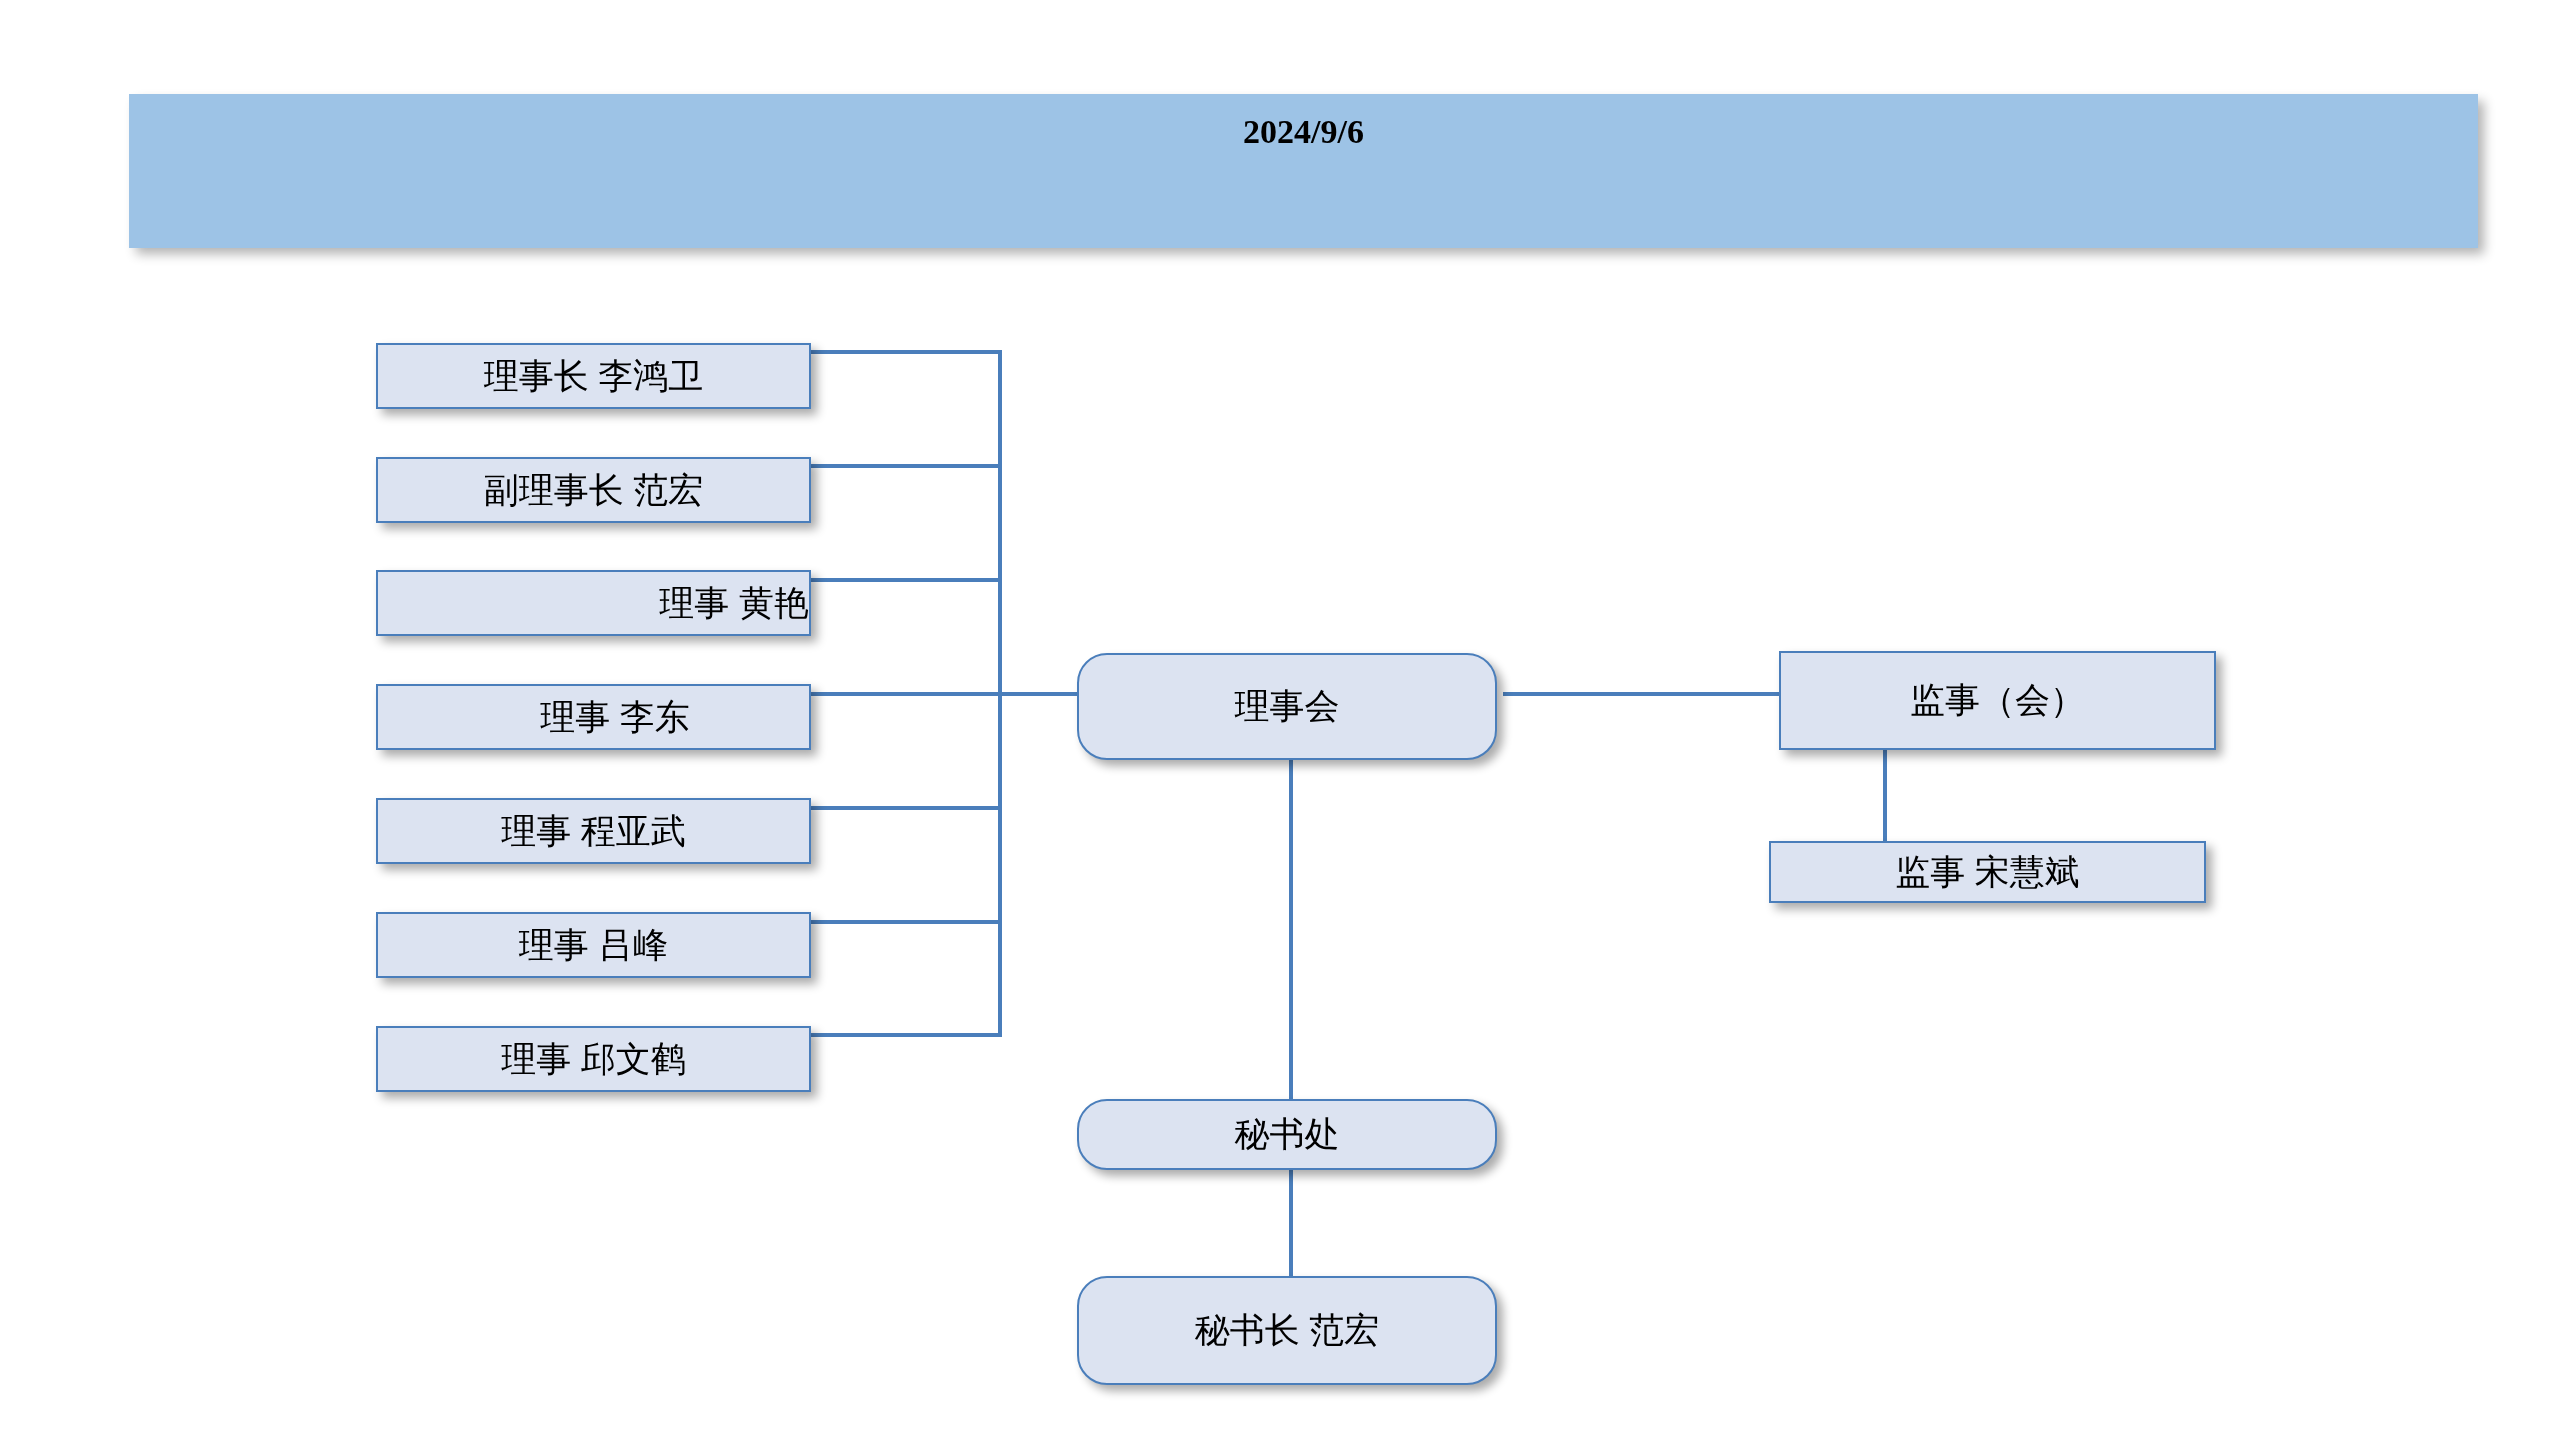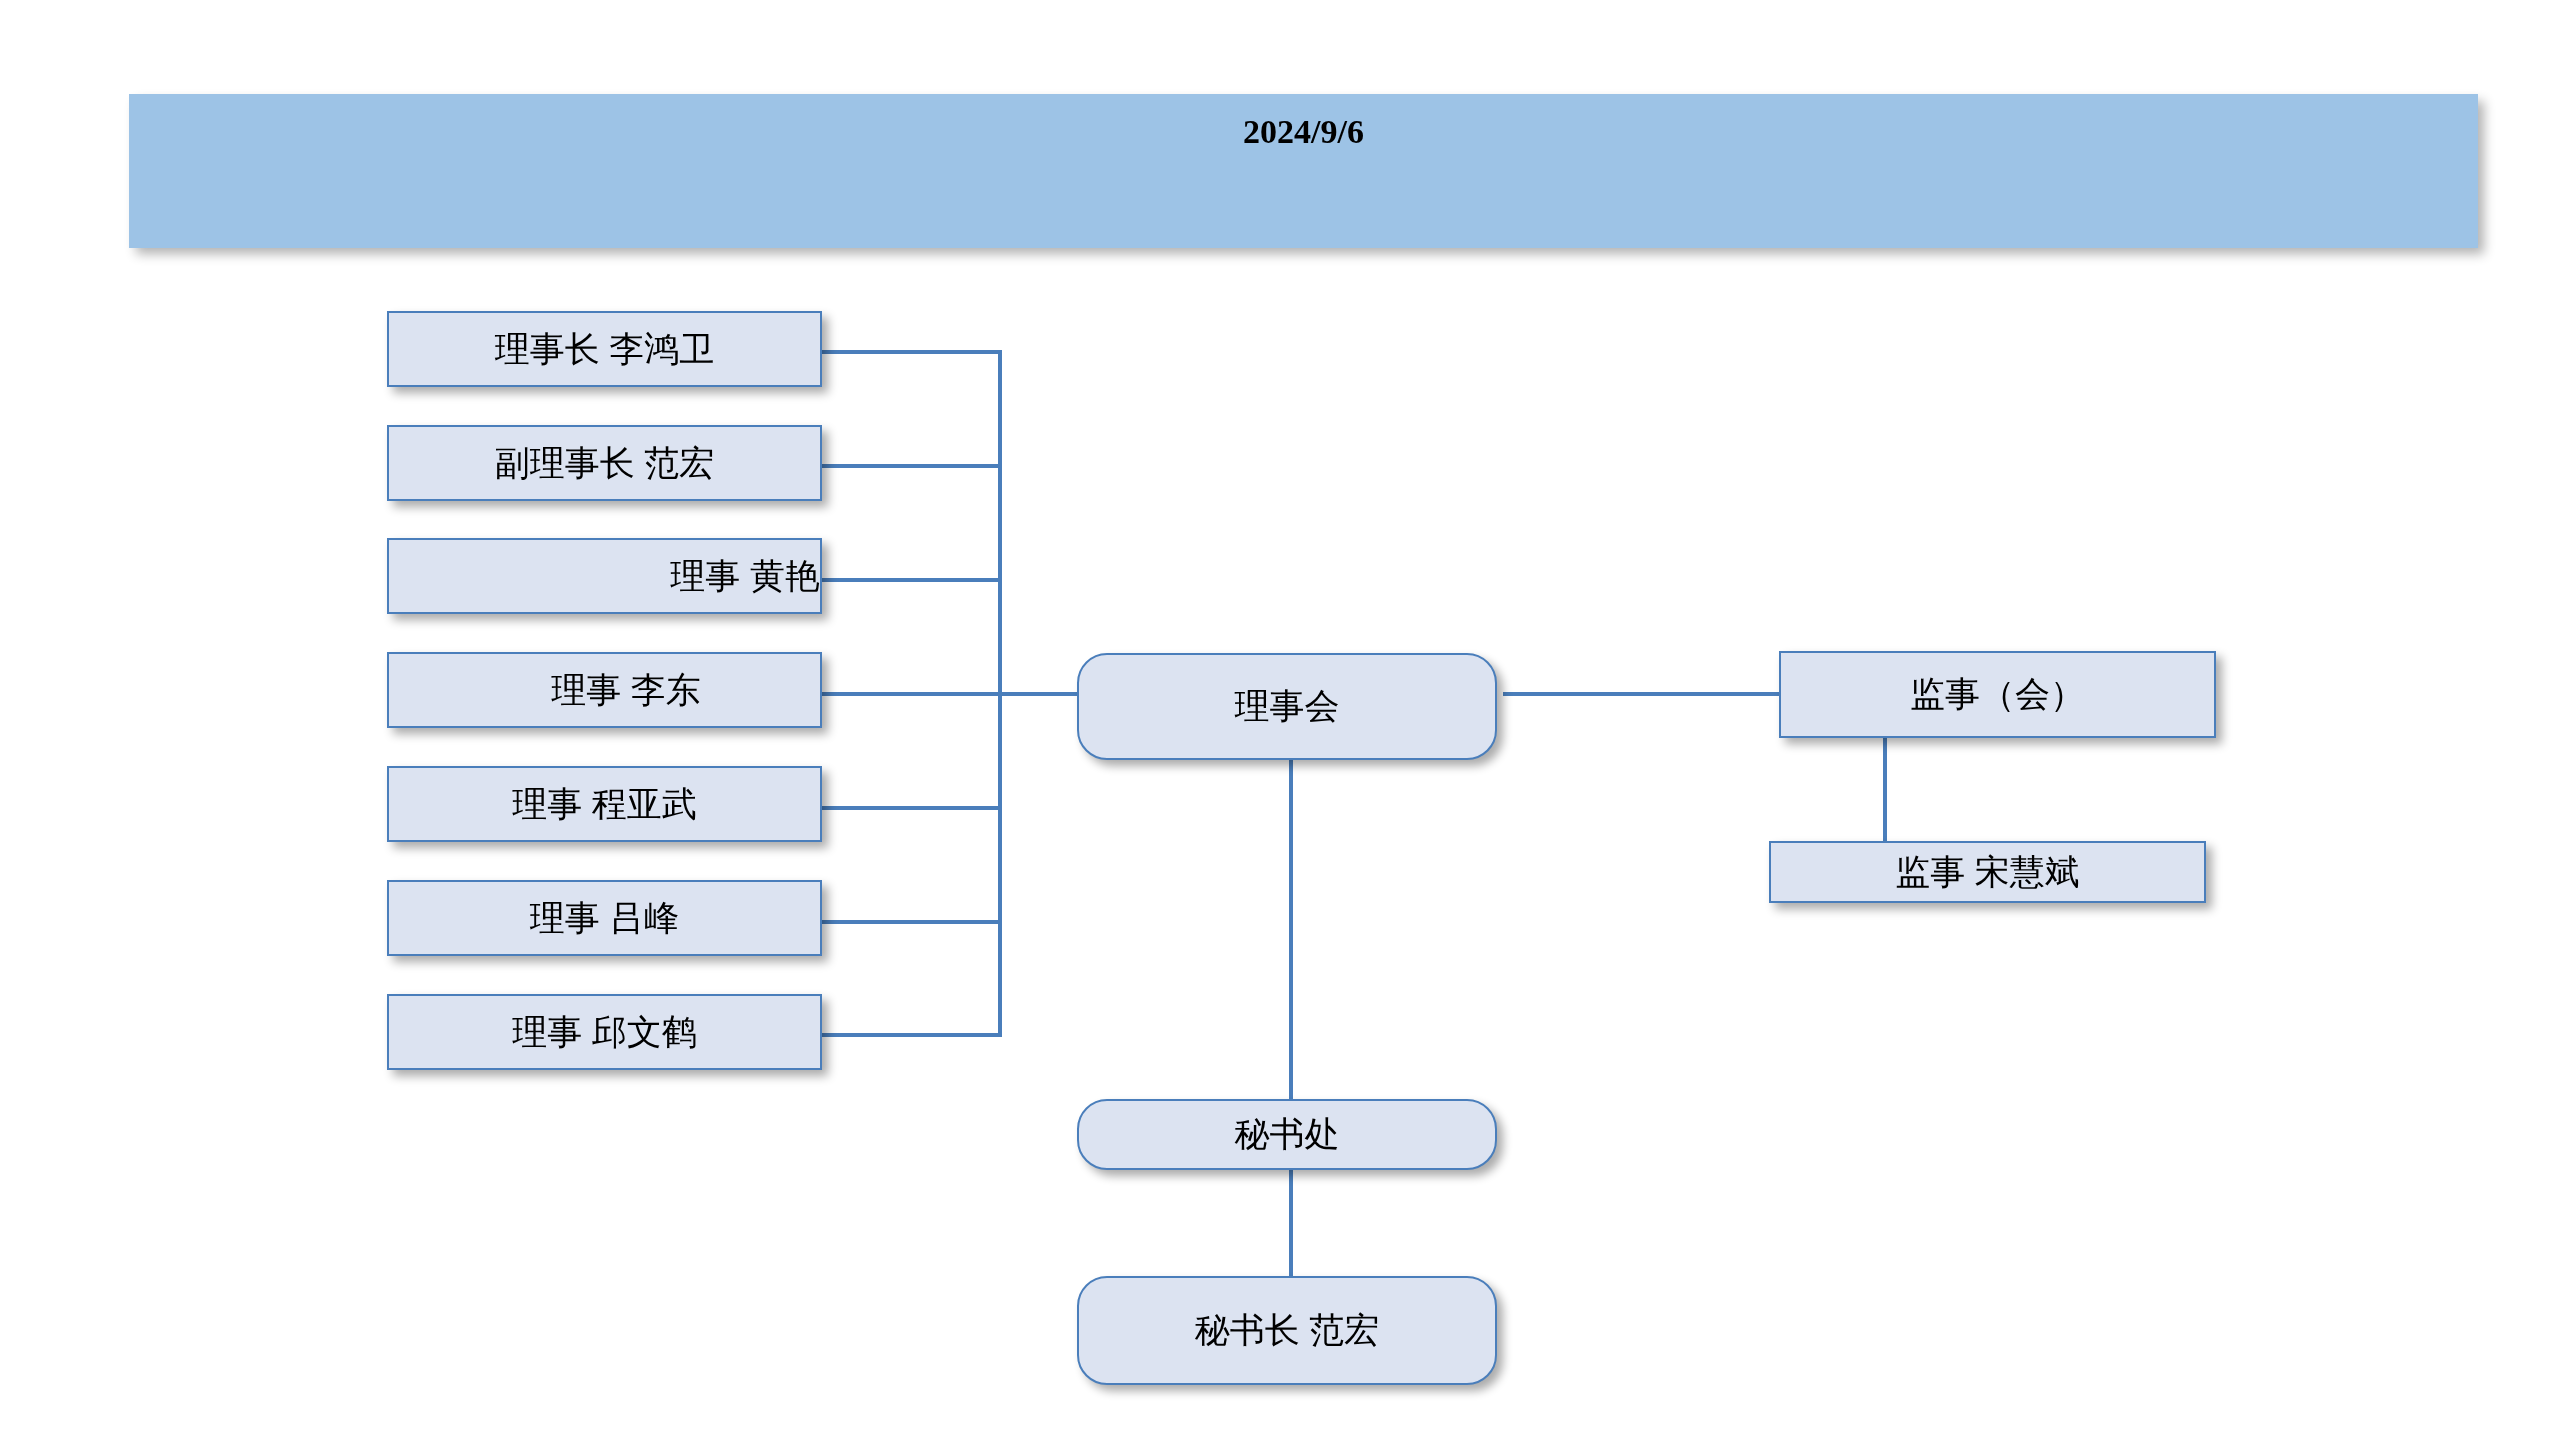--- a/index.html
+++ b/index.html
@@ -60,21 +60,21 @@
     justify-content: center;
     box-sizing: border-box;
     color: #000000;
     font-family: "Liberation Sans", "DejaVu Sans", sans-serif;
     font-size: 35px;
     white-space: nowrap;
     z-index: 3;
   }
 
   
-  .node.left  { left: 387px;  width: 435px;  height: 76px; }
+  .node.left  { left: 376px;  width: 435px;  height: 66px; margin-top: 32px; }
   
   .node.mid   { left: 1077px; width: 420px; border-radius: 30px; }
   
   .node.right { width: 437px; }
 
   
   .line {
     position: absolute;
     background: #4A7EBB;
     z-index: 1;
@@ -134,19 +134,19 @@
 <div class="node mid" style="top:653px; height:107px;">
   <span>理事会</span>
 </div>
 <div class="node mid" style="top:1099px; height:71px;">
   <span>秘书处</span>
 </div>
 <div class="node mid" style="top:1276px; height:109px;">
   <span>秘书长 范宏</span>
 </div>
 
-<div class="node right" style="left:1779px; top:651px; height:87px;">
+<div class="node right" style="left:1779px; top:651px; height:99px;">
   <span>监事（会）</span>
 </div>
 <div class="node right" style="left:1769px; top:841px; height:62px;">
   <span>监事 宋慧斌</span>
 </div>
 
 
 </body></html>

